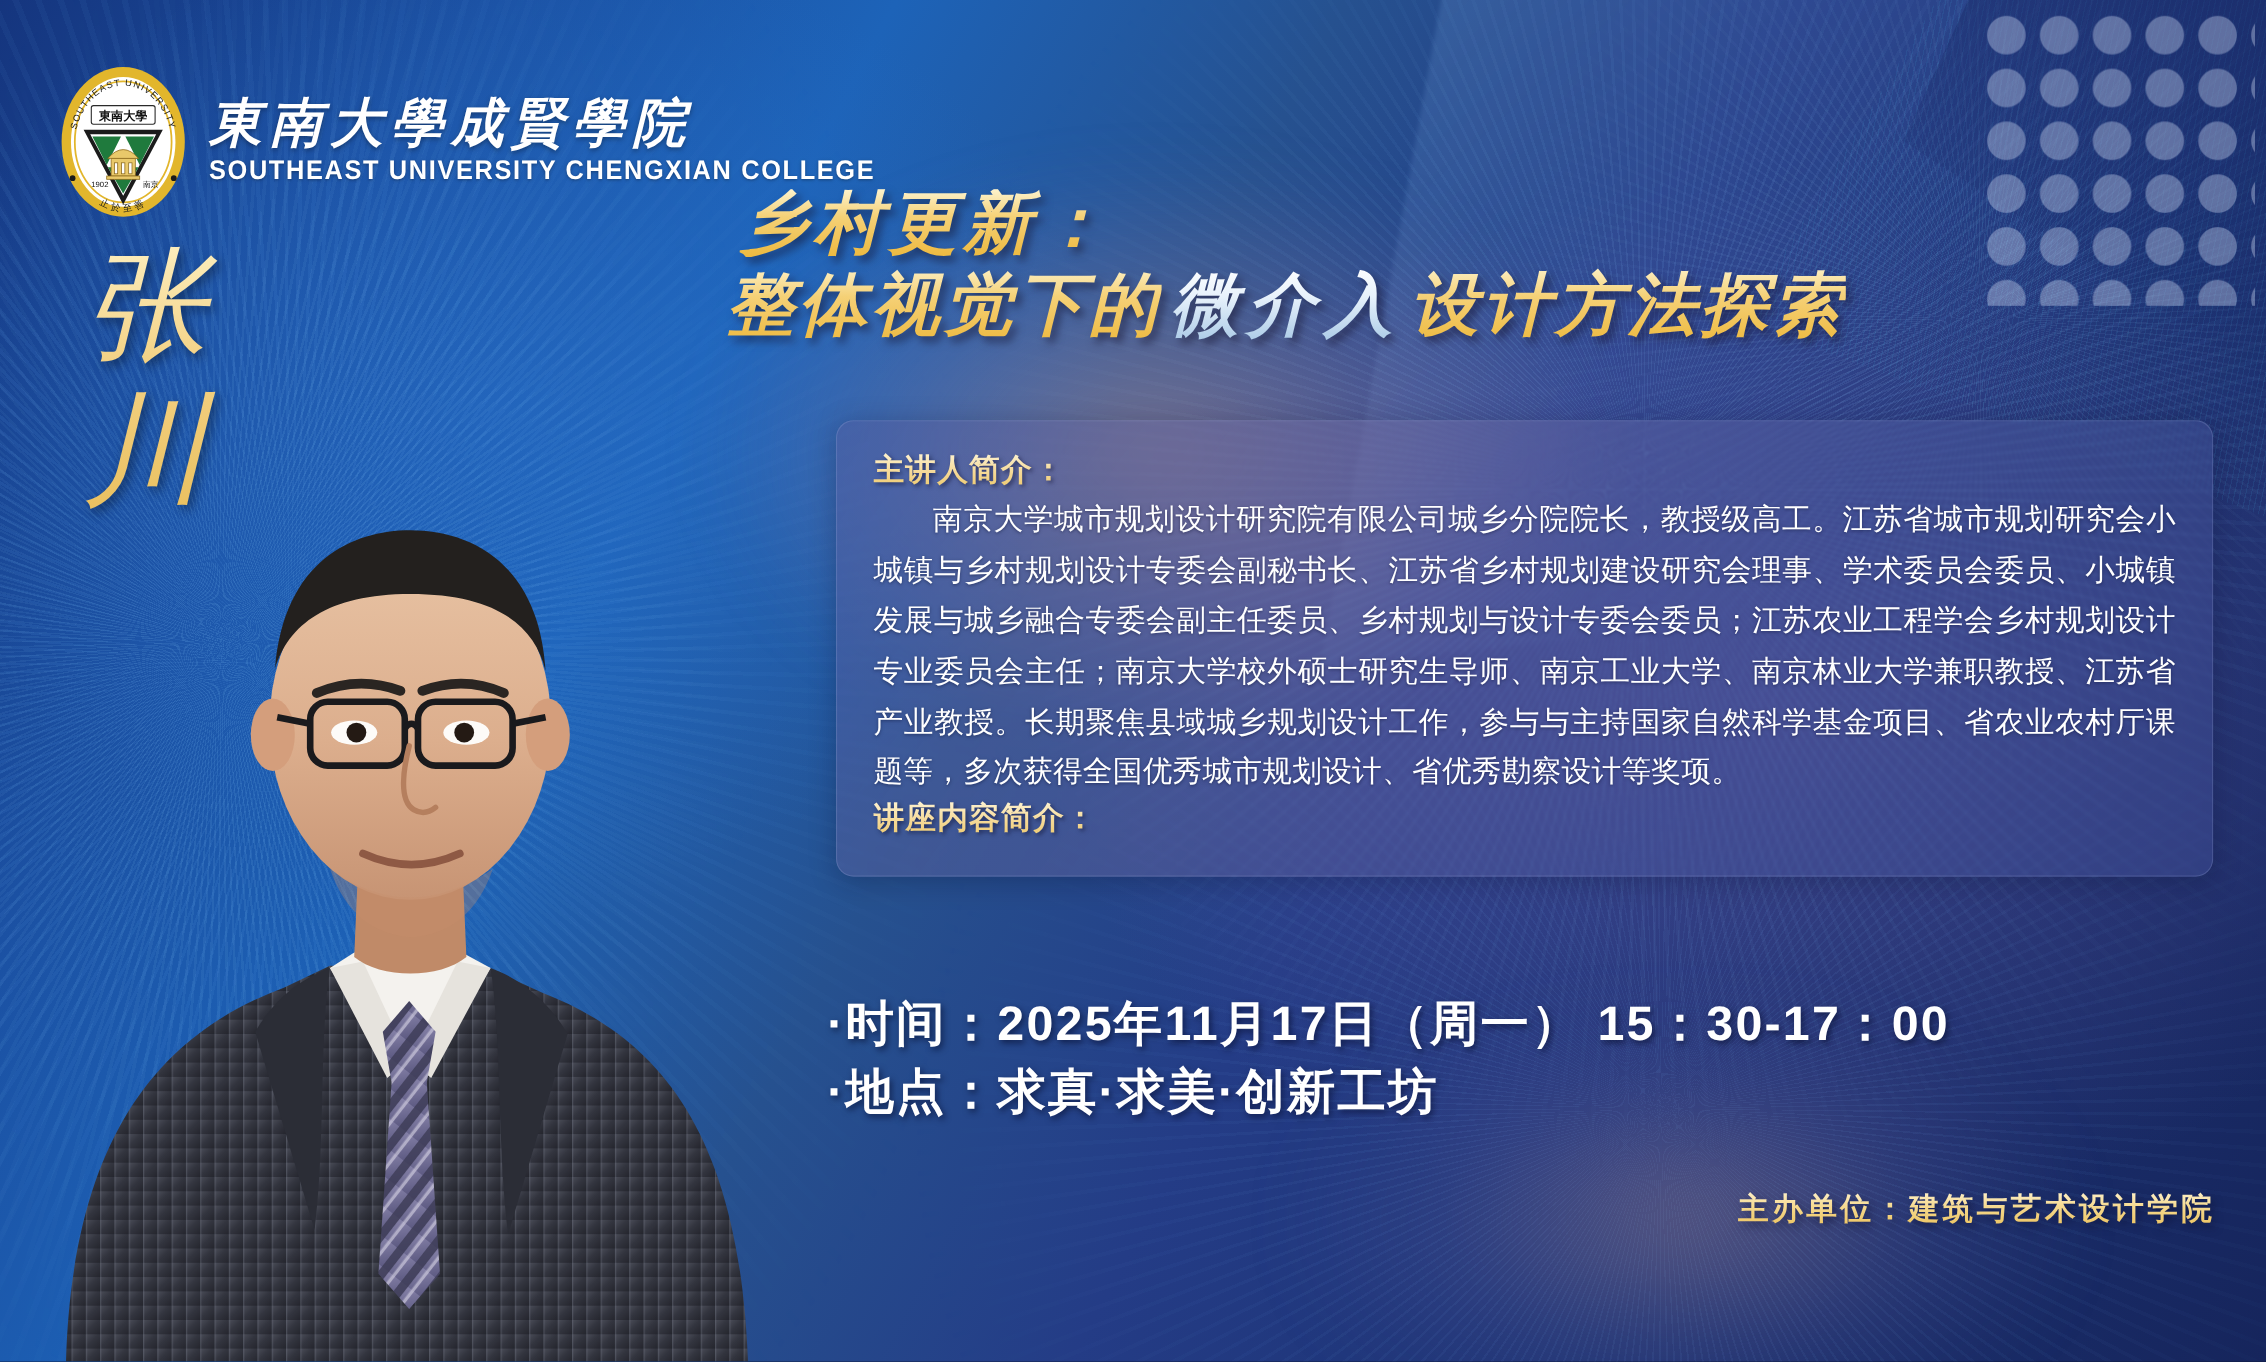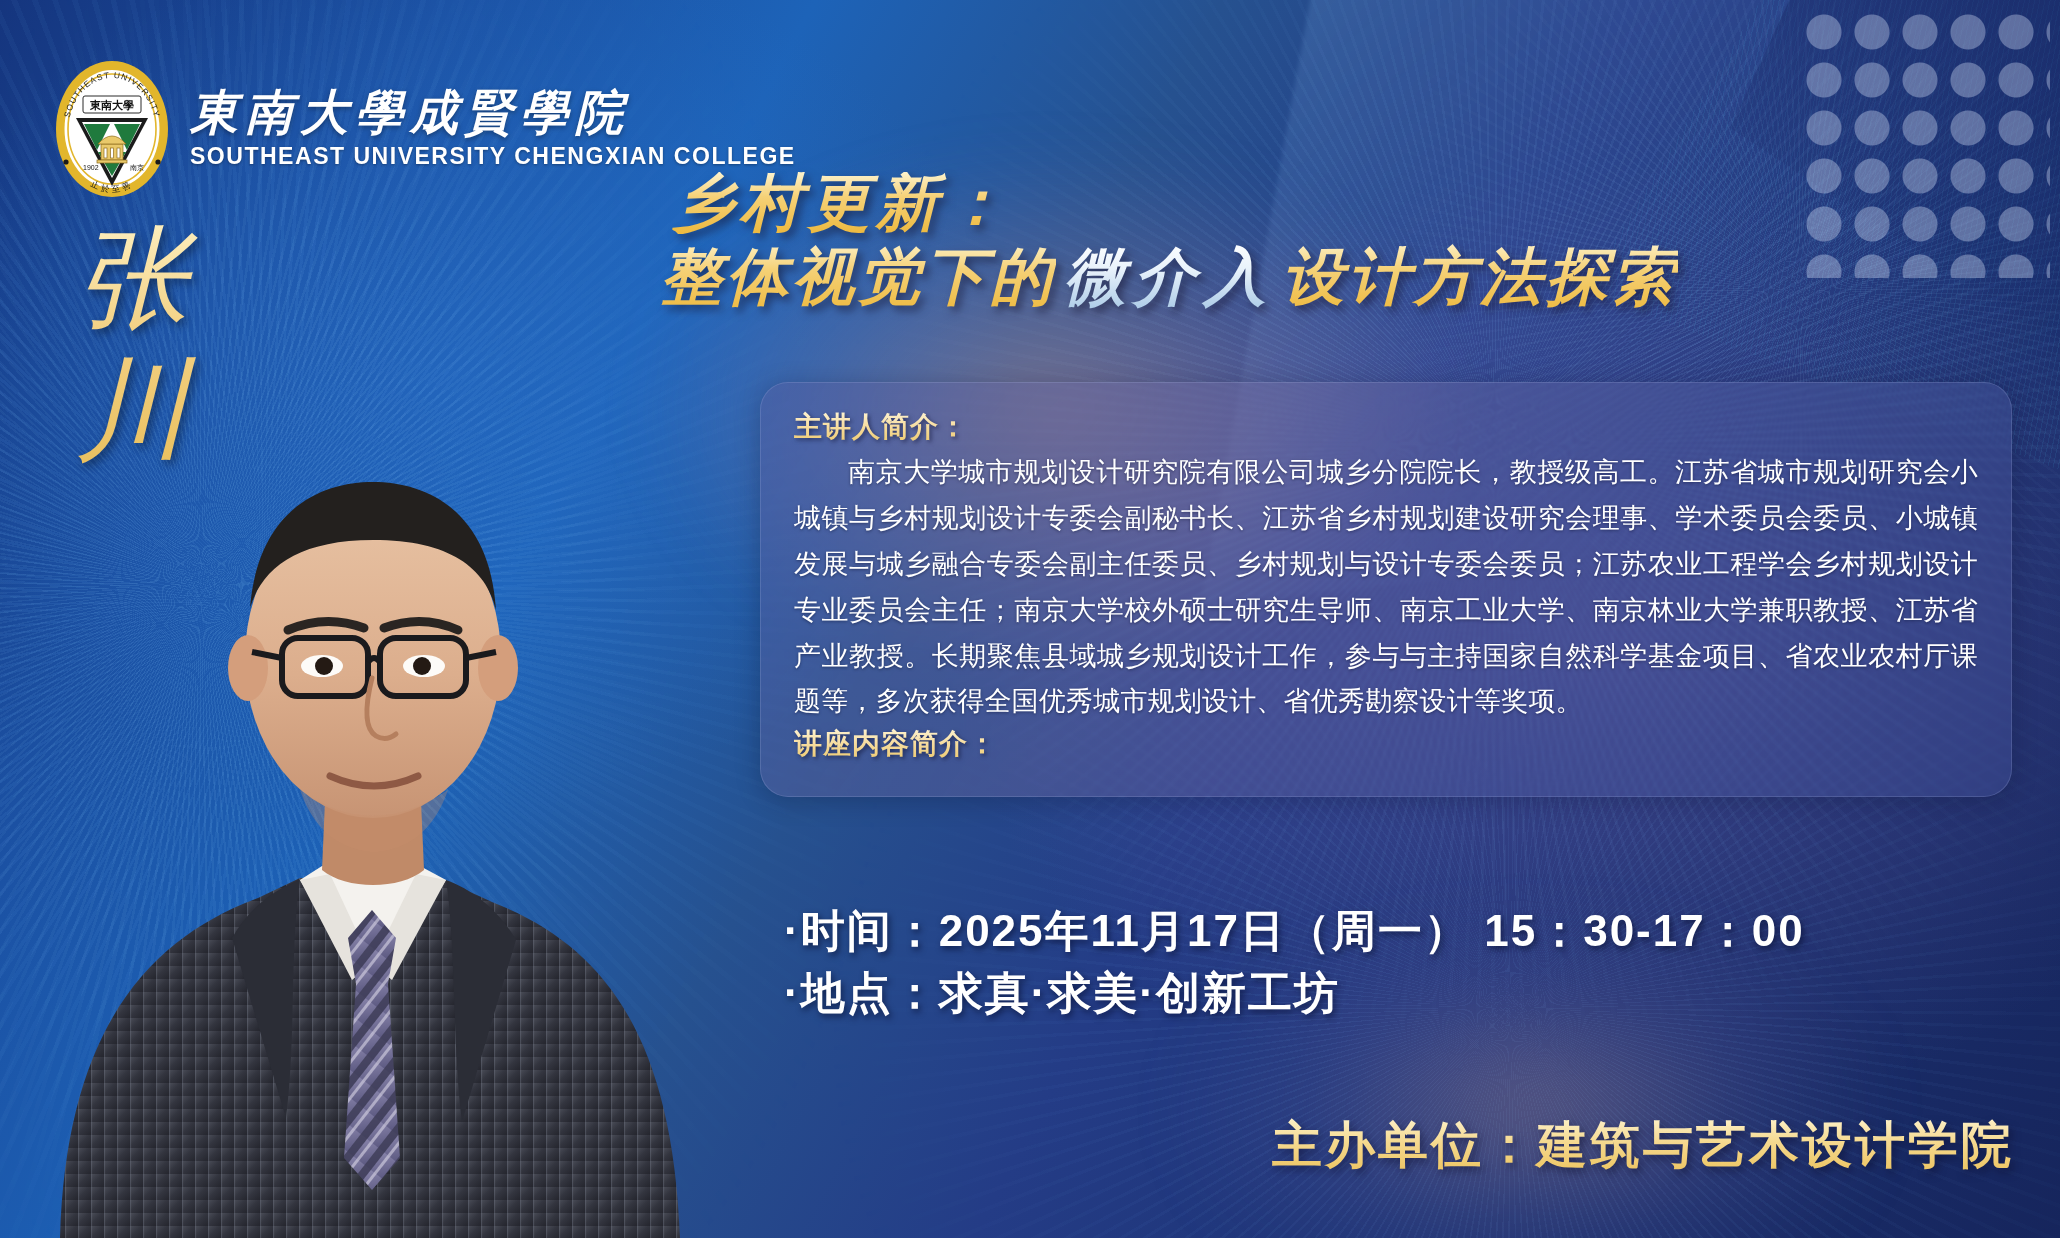--- a/index.html
+++ b/index.html
@@ -234,21 +234,21 @@
     letter-spacing: 8px;
     padding: 0 8px;
   }
 
   
   .info-panel {
     position: absolute;
     left: 760px; top: 382px;
     width: 1252px;
     padding: 26px 34px 30px 34px;
-    border-radius: 28px;
+    border-radius: 16px;
     background: linear-gradient(125deg, rgba(86,92,160,0.42) 0%, rgba(120,110,165,0.34) 35%, rgba(84,95,165,0.36) 65%, rgba(70,85,160,0.40) 100%);
     box-shadow: inset 0 0 0 1px rgba(190,200,240,0.18), 0 4px 24px rgba(5,10,40,0.25);
     backdrop-filter: blur(1px);
   }
   .section-head {
     font-size: 28px;
     font-weight: 700;
     letter-spacing: 1px;
     margin-bottom: 4px;
     background: linear-gradient(180deg, #fff8dd 0%, #f6dc9e 50%, #ecc768 100%);
@@ -263,37 +263,37 @@
     color: #ffffff;
     text-indent: 2em;
     letter-spacing: 0.2px;
     text-shadow: 0 1px 3px rgba(8,12,40,0.5);
     text-align: justify;
   }
 
   
   .detail-list {
     position: absolute;
-    left: 784px; top: 900px;
+    left: 752px; top: 900px;
     width: 1200px;
   }
   .detail-row {
     font-size: 44px;
     font-weight: 700;
     color: #ffffff;
     letter-spacing: 2px;
     line-height: 1.42;
     text-shadow: 2px 3px 6px rgba(5,10,40,0.62);
     white-space: nowrap;
   }
 
   .host-line {
     position: absolute;
-    right: 46px; top: 1112px;
-    font-size: 50px;
+    right: 46px; top: 1080px;
+    font-size: 28px;
     font-weight: 700;
     letter-spacing: 3px;
     white-space: nowrap;
     background: linear-gradient(180deg, #fff6d6 0%, #f5d98f 45%, #ebc058 100%);
     -webkit-background-clip: text; background-clip: text;
     -webkit-text-fill-color: transparent;
     filter: drop-shadow(3px 4px 4px rgba(10,10,40,0.55));
   }
 </style>
 </head>

